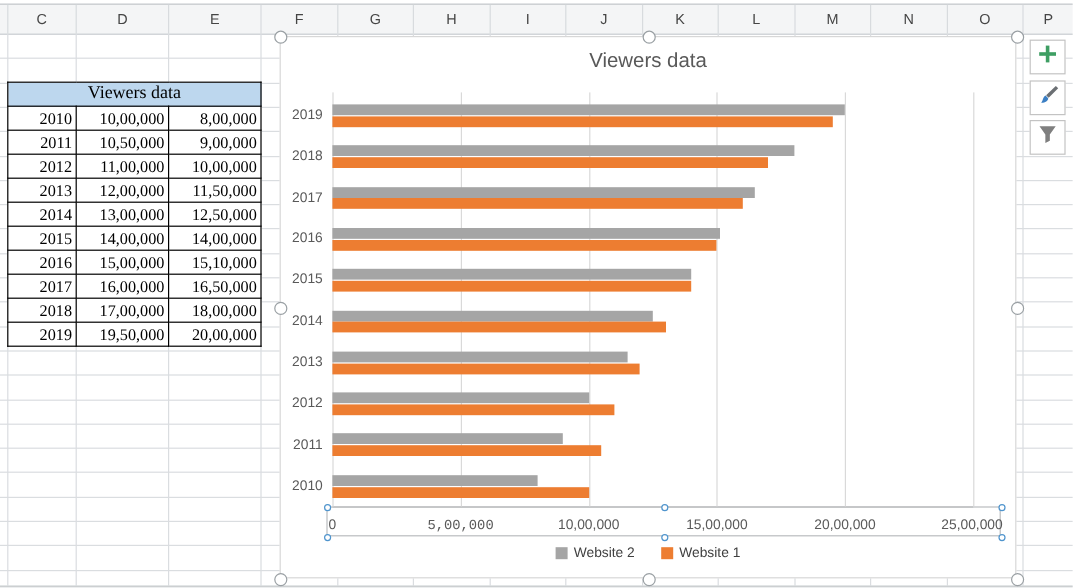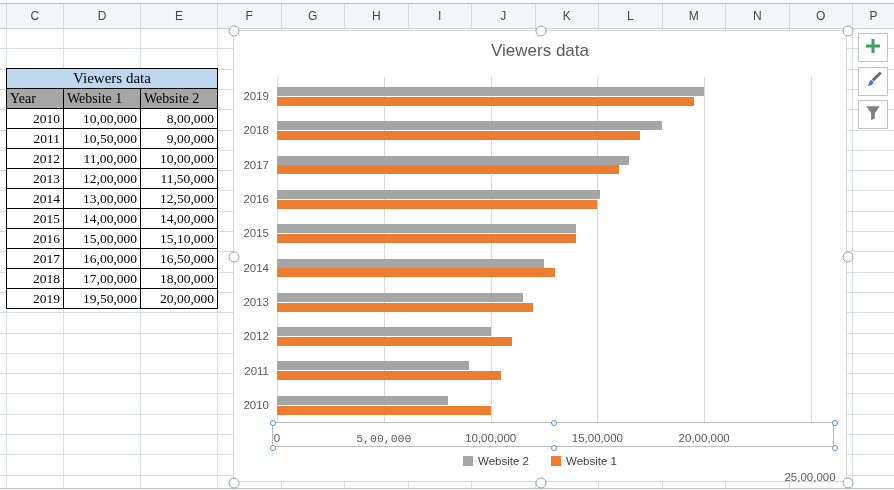--- a/index.html
+++ b/index.html
@@ -106,25 +106,20 @@
       <div class="gl-h" style="top: 406px; left: 0px; width: 894px;"></div>
       <div class="gl-h" style="top: 426.3px; left: 0px; width: 894px;"></div>
       <div class="gl-h" style="top: 446.6px; left: 0px; width: 894px;"></div>
     </div>
   <div id="bottomstrip"></div>
 
   <table id="viewers-table">
     <tbody>
       <tr>
           <td class="t-title" colspan="3">Viewers data</td>
-        </tr>
-      <tr>
-          <td class="t-head w-year">Year</td>
-          <td class="t-head w-site">Website 1</td>
-          <td class="t-head w-site">Website 2</td>
         </tr>
     <tr>
           <td class="t-num w-year">2010</td>
           <td class="t-num w-site">10,00,000</td>
           <td class="t-num w-site">8,00,000</td>
         </tr>
         <tr>
           <td class="t-num w-year">2011</td>
           <td class="t-num w-site">10,50,000</td>
           <td class="t-num w-site">9,00,000</td>
@@ -228,21 +223,21 @@
       <div class="bar" style="top: 330.4px; left: 43px; width: 192.2px; background: rgb(165, 165, 165);"></div>
       <div class="bar" style="top: 340.2px; left: 43px; width: 224.3px; background: rgb(237, 125, 49);"></div>
       <div class="cat-label" style="top: 366.8px;">2010</div>
       <div class="bar" style="top: 364.7px; left: 43px; width: 170.9px; background: rgb(165, 165, 165);"></div>
       <div class="bar" style="top: 374.5px; left: 43px; width: 213.6px; background: rgb(237, 125, 49);"></div>
       <div class="tick" style="left: 43px;">0</div>
       <div class="tick" style="left: 149.8px; font-family: Liberation Mono, monospace;">5,00,000</div>
       <div class="tick" style="left: 256.6px;">10,00,000</div>
       <div class="tick" style="left: 363.4px;">15,00,000</div>
       <div class="tick" style="left: 470.2px;">20,00,000</div>
-      <div class="tick" style="left: 576px; margin-top: 39px;">25,00,000</div>
+      <div class="tick" style="left: 576px;">25,00,000</div>
       <div class="sel-handle" style="left: 0px; top: 0px;"></div>
       <div class="sel-handle" style="left: 307px; top: 0px;"></div>
       <div class="sel-handle" style="left: 614px; top: 0px;"></div>
       <div class="sel-handle" style="left: 0px; top: 226px;"></div>
       <div class="sel-handle" style="left: 614px; top: 226px;"></div>
       <div class="sel-handle" style="left: 0px; top: 452px;"></div>
       <div class="sel-handle" style="left: 307px; top: 452px;"></div>
       <div class="sel-handle" style="left: 614px; top: 452px;"></div>
     </div>
 

